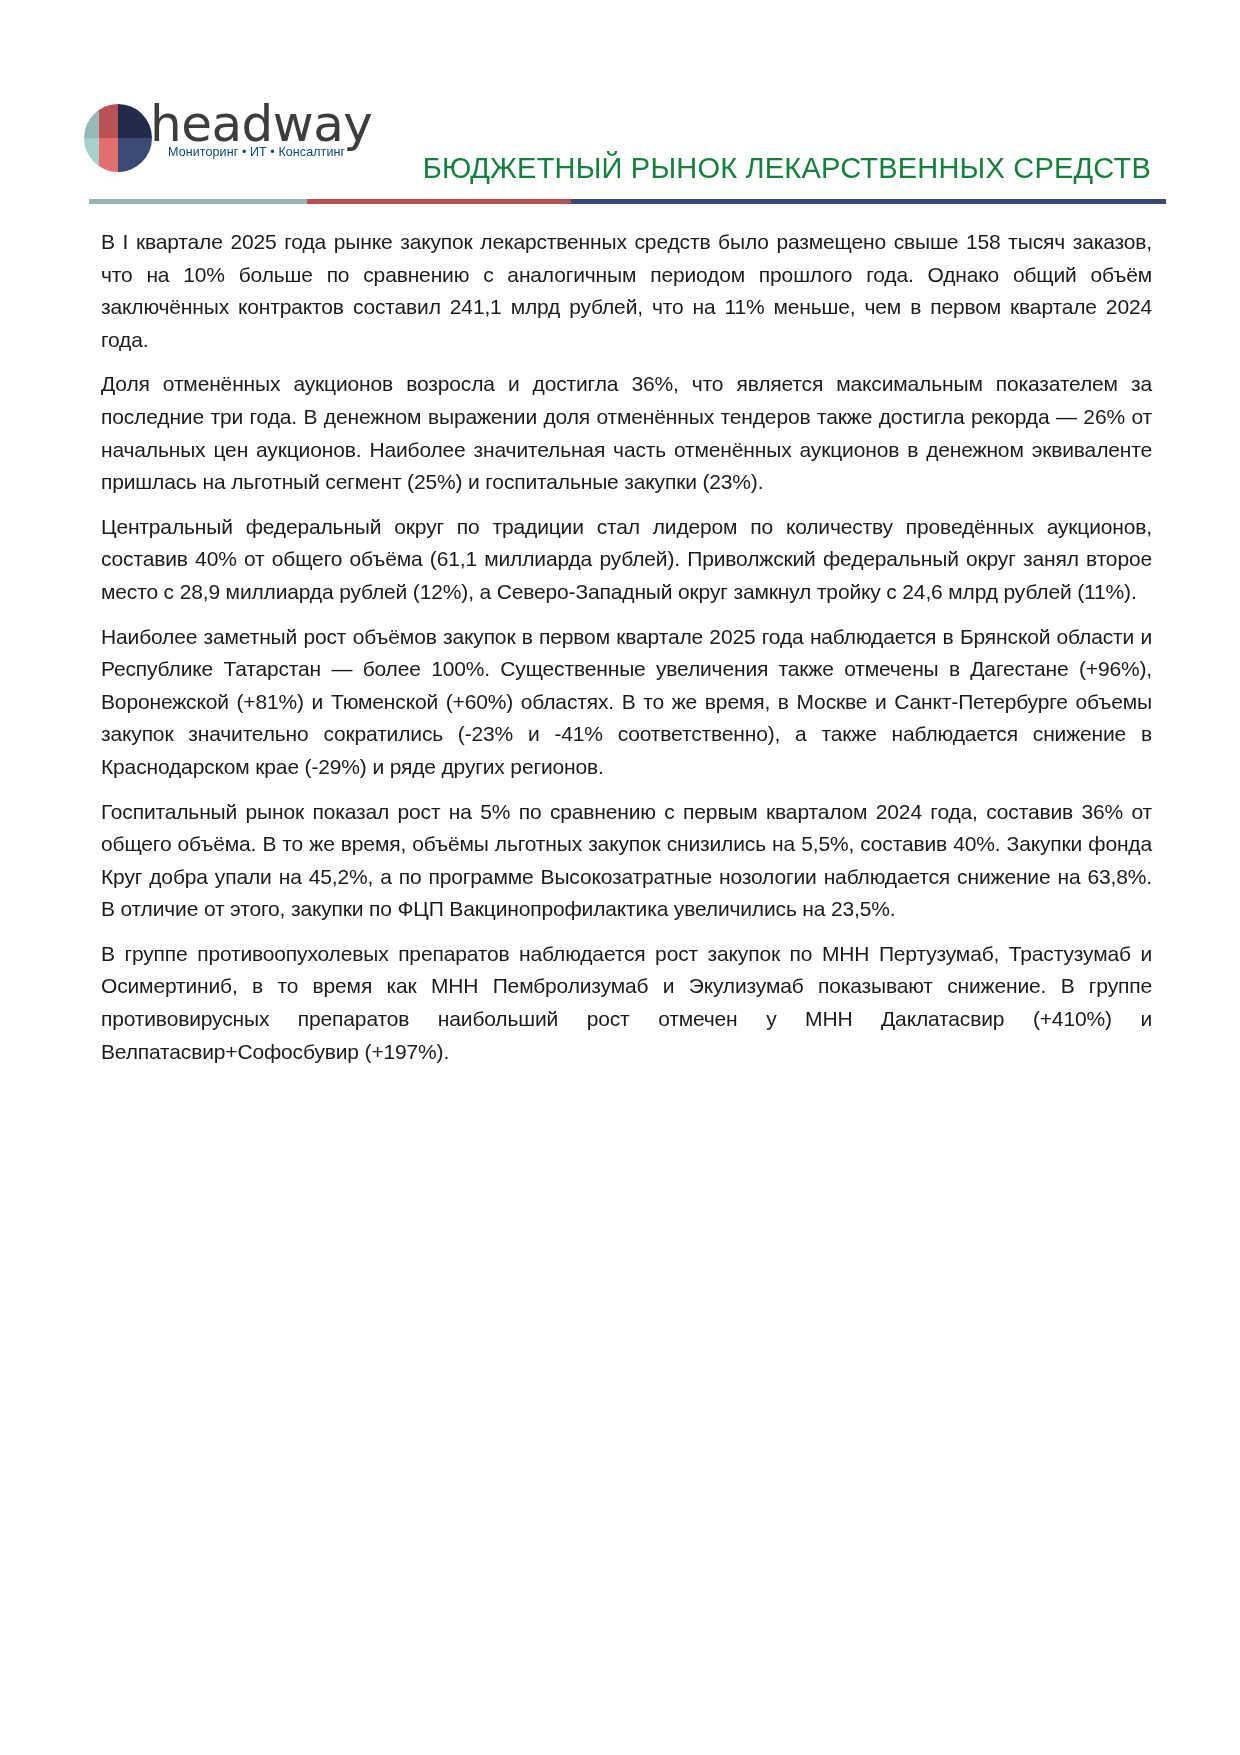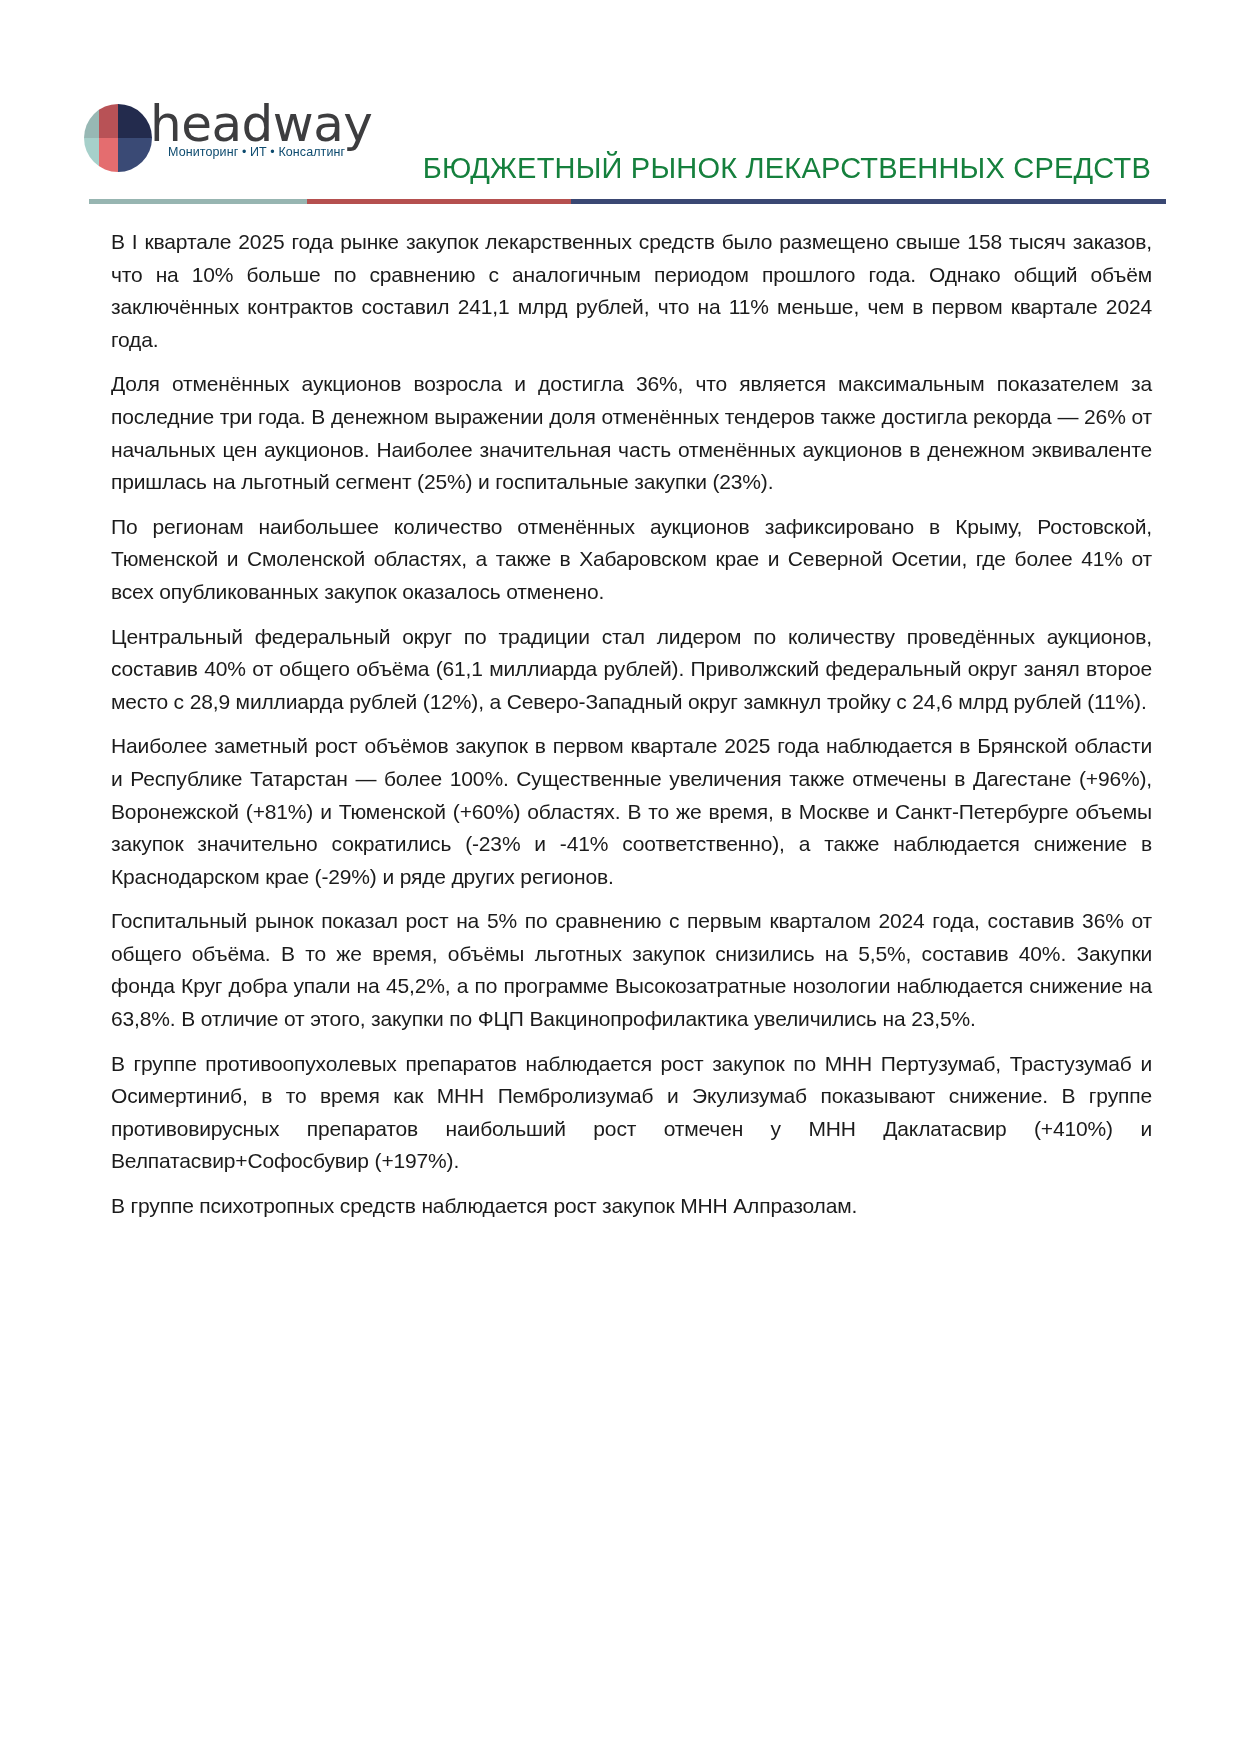--- a/index.html
+++ b/index.html
@@ -24,21 +24,21 @@
   .doc-title { position: absolute; right: 89px; top: 151px; font-size: 29px; line-height: 34px;
                color: #15803d; letter-spacing: 0.2px; white-space: nowrap;
                font-family: "Liberation Sans", sans-serif; }
 
   .rule { position: absolute; top: 199px; height: 5px; }
   .rule-1 { left: 89px; width: 218px; }
   .rule-2 { left: 307px; width: 264px; }
   .rule-3 { left: 571px; width: 595px; }
 
   .content { position: absolute; left: 99px; top: 226px; width: 1053px; }
-  .content p { margin: 0 0 12px 12px; font-size: 21px; line-height: 32.6px; text-align: justify;
+  .content p { margin: 0 0 12px 2px; font-size: 21px; line-height: 32.6px; text-align: justify;
                letter-spacing: -0.15px; color: #1b1b1b; }
 </style>
 </head>
 <body>
 
 <div class="logo">
   <div class="q q1" style="background: rgb(151, 184, 180);"></div>
   <div class="q q2" style="background: rgb(184, 82, 86);"></div>
   <div class="q q3" style="background: rgb(35, 43, 77);"></div>
   <div class="q q4" style="background: rgb(166, 208, 202);"></div>
@@ -50,19 +50,17 @@
 
 <div class="doc-title">БЮДЖЕТНЫЙ РЫНОК ЛЕКАРСТВЕННЫХ СРЕДСТВ</div>
 
 <div class="rule rule-1" style="background: rgb(151, 181, 177);"></div>
 <div class="rule rule-2" style="background: rgb(181, 80, 79);"></div>
 <div class="rule rule-3" style="background: rgb(58, 72, 115);"></div>
 
 <div class="content">
   <p>В I квартале 2025 года рынке закупок лекарственных средств было размещено свыше 158 тысяч заказов, что на 10% больше по сравнению с аналогичным периодом прошлого года. Однако общий объём заключённых контрактов составил 241,1 млрд рублей, что на 11% меньше, чем в первом квартале 2024 года.</p>
   <p>Доля отменённых аукционов возросла и достигла 36%, что является максимальным показателем за последние три года. В денежном выражении доля отменённых тендеров также достигла рекорда — 26% от начальных цен аукционов. Наиболее значительная часть отменённых аукционов в денежном эквиваленте пришлась на льготный сегмент (25%) и госпитальные закупки (23%).</p>
-  <p>По регионам наибольшее количество отменённых аукционов зафиксировано в Крыму, Ростовской, Тюменской и Смоленской областях, а также в Хабаровском крае и Северной Осетии, где более 41% от всех опубликованных закупок оказалось отменено.</p>
   <p>Центральный федеральный округ по традиции стал лидером по количеству проведённых аукционов, составив 40% от общего объёма (61,1 миллиарда рублей). Приволжский федеральный округ занял второе место с 28,9 миллиарда рублей (12%), а Северо-Западный округ замкнул тройку с 24,6 млрд рублей (11%).</p>
   <p>Наиболее заметный рост объёмов закупок в первом квартале 2025 года наблюдается в Брянской области и Республике Татарстан — более 100%. Существенные увеличения также отмечены в Дагестане (+96%), Воронежской (+81%) и Тюменской (+60%) областях. В то же время, в Москве и Санкт-Петербурге объемы закупок значительно сократились (-23% и -41% соответственно), а также наблюдается снижение в Краснодарском крае (-29%) и ряде других регионов.</p>
   <p>Госпитальный рынок показал рост на 5% по сравнению с первым кварталом 2024 года, составив 36% от общего объёма. В то же время, объёмы льготных закупок снизились на 5,5%, составив 40%. Закупки фонда Круг добра упали на 45,2%, а по программе Высокозатратные нозологии наблюдается снижение на 63,8%. В отличие от этого, закупки по ФЦП Вакцинопрофилактика увеличились на 23,5%.</p>
   <p>В группе противоопухолевых препаратов наблюдается рост закупок по МНН Пертузумаб, Трастузумаб и Осимертиниб, в то время как МНН Пембролизумаб и Экулизумаб показывают снижение. В группе противовирусных препаратов наибольший рост отмечен у МНН Даклатасвир (+410%) и Велпатасвир+Софосбувир (+197%).</p>
-  <p>В группе психотропных средств наблюдается рост закупок МНН Алпразолам.</p>
 </div>
 
 </body></html>

